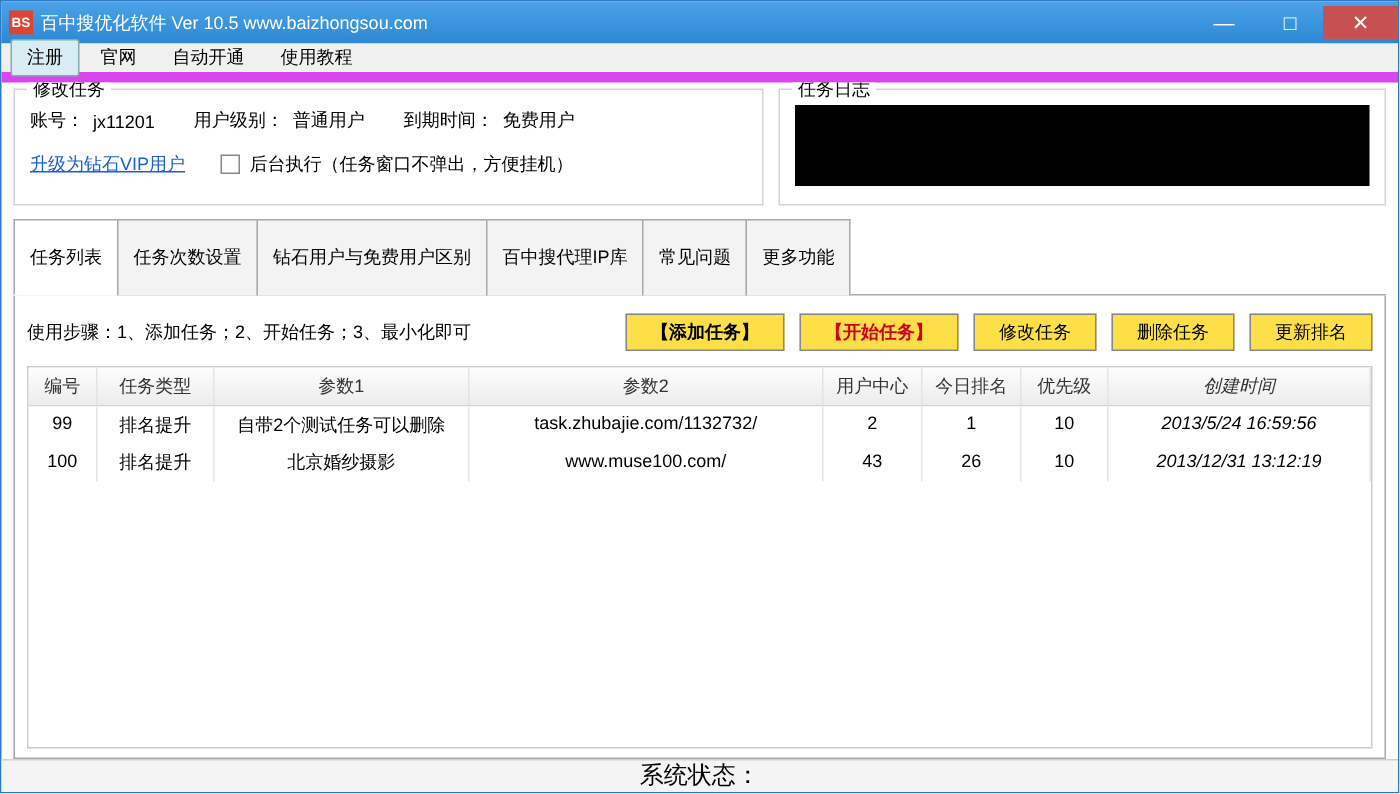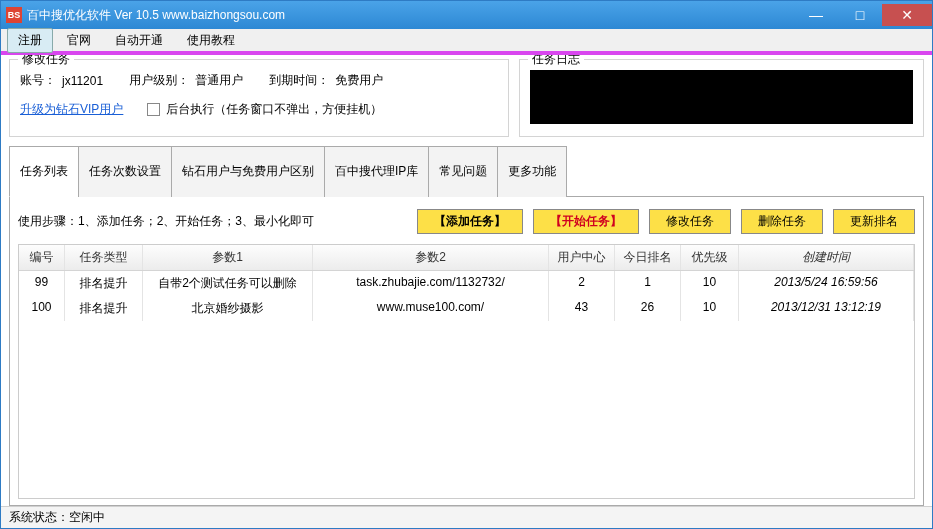--- a/index.html
+++ b/index.html
@@ -4,21 +4,21 @@
 <style>
 * { margin: 0; padding: 0; box-sizing: border-box; }
 body { font-family: "Microsoft YaHei", SimSun, Arial, sans-serif; font-size: 12px; background: #fff; }
 .window { width: 933px; height: 529px; border: 1px solid #2e7bc4; display: flex; flex-direction: column; background: #fff; }
 .titlebar { height: 28px; background: linear-gradient(#4aa3e8, #2d88d4); display: flex; align-items: center; color: #fff; }
 .titlebar-icon { width: 16px; height: 16px; margin: 0 5px; background: #d43; display: inline-flex; align-items: center; justify-content: center; font-size: 9px; font-weight: bold; color: #fff; }
 .titlebar-title { flex: 1; font-size: 12px; color: #fff; }
 .title-buttons { display: flex; }
 .title-btn { width: 44px; height: 22px; display: flex; align-items: center; justify-content: center; color: #fff; font-size: 14px; }
 .title-btn.close { background: #c75050; width: 50px; }
-.menubar { height: 26px; background: #f0f0f0; display: flex; align-items: center; padding: 2px 6px; border-bottom: 4px solid #d946ef; gap: 4px; }
+.menubar { height: 26px; background: #f0f0f0; display: flex; align-items: center; padding: 2px 6px; border-bottom: 7px solid #d946ef; gap: 4px; }
 .menu-item { padding: 3px 10px; color: #000; cursor: pointer; }
 .menu-item.active { border: 1px solid #8aa; background: #d8ecf4; border-radius: 2px; }
 .content { flex: 1; display: flex; flex-direction: column; padding: 4px 8px 0 8px; overflow: hidden; }
 .top-row { display: flex; gap: 10px; margin-bottom: 6px; }
 .fieldset { border: 1px solid #d4d4d4; padding: 6px 10px 10px 10px; position: relative; }
 .fieldset-title { position: absolute; top: -9px; left: 8px; background: #fff; padding: 0 4px; font-size: 12px; }
 .user-center { width: 500px; height: 78px; }
 .user-row { display: flex; align-items: center; gap: 6px; margin-top: 6px; }
 .user-label { color: #000; }
 .user-val { color: #000; margin-right: 20px; }
@@ -42,21 +42,21 @@
 .col0 { width: 46px; }
 .col1 { width: 78px; }
 .col2 { width: 170px; }
 .col3 { width: 236px; }
 .col4 { width: 66px; }
 .col5 { width: 66px; }
 .col6 { width: 58px; }
 .col7 { flex: 1; font-style: italic; }
 .tbody { flex: 1; overflow: auto; background: #fff; }
 .tr { display: flex; }
-.statusbar { height: 22px; border-top: 1px solid #d0d0d0; display: flex; align-items: center; padding: 0 8px; font-size: 12px; background: #f4f4f4; }
+.statusbar { height: 22px; border-top: 1px solid #d0d0d0; display: flex; align-items: center; padding: 0 8px; font-size: 16px; background: #f4f4f4; flex-direction: column; }
 </style>
 </head>
 <body>
 
 <div class="window">
   <div class="titlebar">
     <span class="titlebar-icon">BS</span>
     <span class="titlebar-title">百中搜优化软件 Ver 10.5 www.baizhongsou.com</span>
     <div class="title-buttons">
       <div class="title-btn">—</div>

